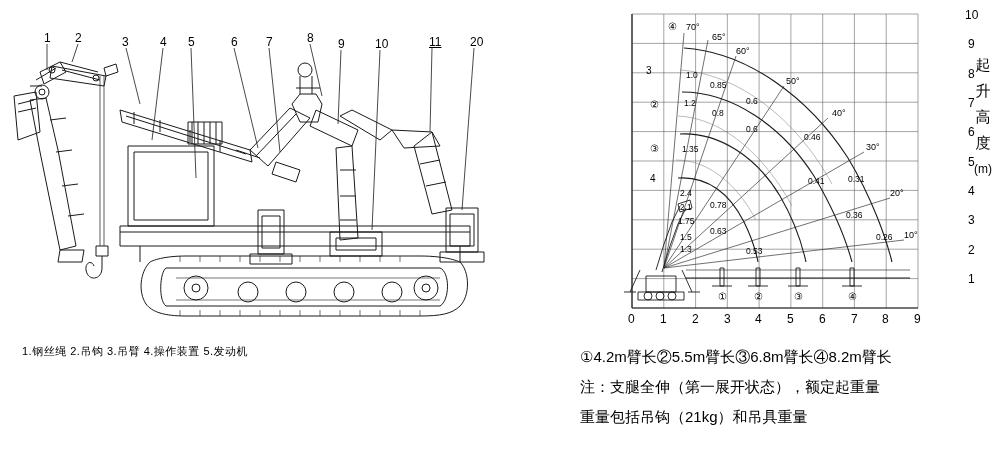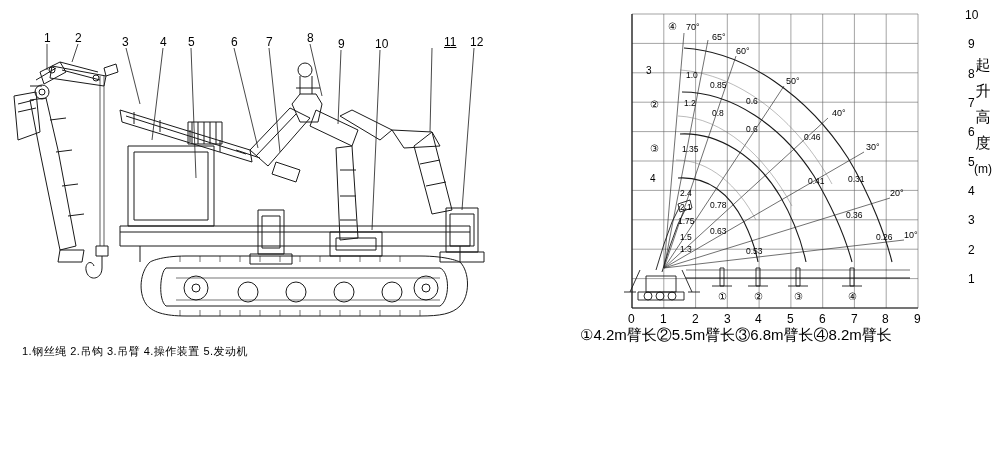--- a/index.html
+++ b/index.html
@@ -25,21 +25,21 @@
   
   .axis-label{
     position:absolute;font-size:12px;
   }
   .y-title{
     position:absolute;right:8px;top:52px;width:18px;
     font-size:15px;line-height:26px;text-align:center;
   }
   .y-title span{display:block;}
   .r-legend{
-    position:absolute;left:20px;top:320px;width:410px;
+    position:absolute;left:20px;top:342px;width:410px;
     font-size:15px;line-height:30px;
   }
   .r-legend div{white-space:nowrap;}
   svg{display:block;}
   .lbl{font-family:"Liberation Sans",sans-serif;}
 </style>
 </head>
 <body>
 
 <div class="panel" id="left-panel">
@@ -167,22 +167,22 @@
   <div class="callout-num" style="left:44px;top:32px;">1</div>
   <div class="callout-num" style="left:75px;top:32px;">2</div>
   <div class="callout-num" style="left:122px;top:36px;">3</div>
   <div class="callout-num" style="left:160px;top:36px;">4</div>
   <div class="callout-num" style="left:188px;top:36px;">5</div>
   <div class="callout-num" style="left:231px;top:36px;">6</div>
   <div class="callout-num" style="left:266px;top:36px;">7</div>
   <div class="callout-num" style="left:307px;top:32px;">8</div>
   <div class="callout-num" style="left:338px;top:38px;">9</div>
   <div class="callout-num" style="left:375px;top:38px;">10</div>
-  <div class="callout-num" style="left:444px;top:36px;text-decoration:underline;">11</div>
-  <div class="callout-num" style="left:470px;top:36px;">12</div>
+  <div class="callout-num" style="left:429px;top:36px;text-decoration:underline;">11</div>
+  <div class="callout-num" style="left:470px;top:36px;">20</div>
 
   <div class="legend">
     <div>1.钢丝绳 2.吊钩 3.吊臂 4.操作装置 5.发动机</div>
   </div>
 </div>
 
 <div class="panel" id="right-panel">
 
   <svg width="440" height="330" viewBox="0 0 440 330">
 
@@ -344,14 +344,16 @@
   <div class="y-title">
     <span>起</span>
     <span>升</span>
     <span>高</span>
     <span>度</span>
     <span style="font-size:12px;">(m)</span>
   </div>
 
   <div class="r-legend">
     <div>①4.2m臂长②5.5m臂长③6.8m臂长④8.2m臂长</div>
+    <div>注：支腿全伸（第一展开状态），额定起重量</div>
+    <div>重量包括吊钩（21kg）和吊具重量</div>
   </div>
 </div>
 
 </body></html>

